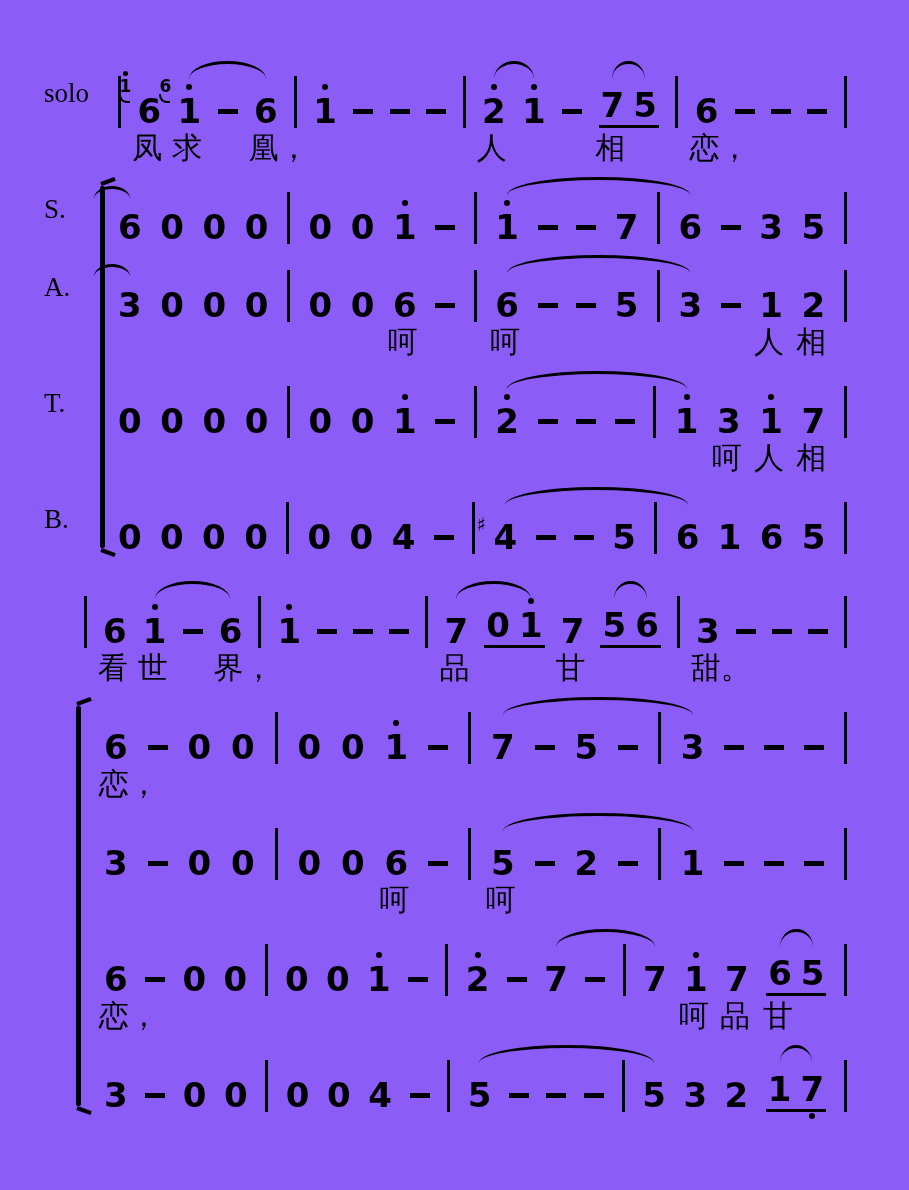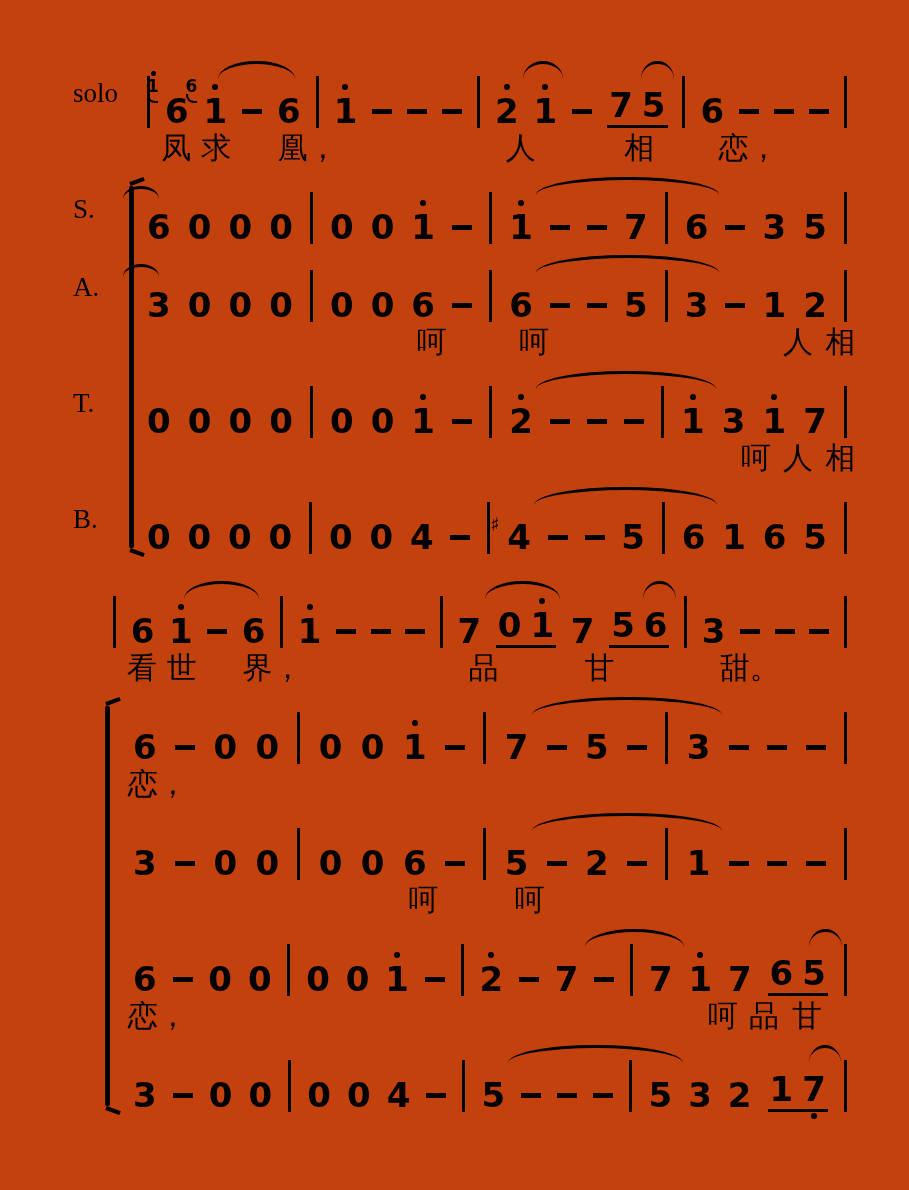--- a/index.html
+++ b/index.html
@@ -40,21 +40,21 @@
   .sys1 .bracket{left:100px;}
   .sys2 .bracket{left:76px;}
   .bracket::before,.bracket::after{content:'';position:absolute;left:1px;width:15px;height:4px;
          background:#000;transform-origin:left center;}
   .bracket::before{top:-4px;transform:rotate(-20deg);}
   .bracket::after{bottom:-4px;transform:rotate(20deg);}
 </style>
 </head>
 <body>
 
-<div class="sheet" style="background: #c2410c; color: rgb(0, 0, 0); padding-left: 29px;">
+<div class="sheet" style="background: #8b5cf6; color: rgb(0, 0, 0);">
   <div class="system sys1">
       <div class="music-line has-lyrics">
         <span class="vlabel">solo</span>
         <div class="music">
           <div class="tokens">
             <span class="tk bar"></span>
             <span class="tk note">6<i class="gr">1<i class="dot hi"></i></i></span>
             <span class="tk note">1<i class="dot hi"></i><i class="gr">6</i></span>
             <span class="tk dash"></span>
             <span class="tk note">6</span>

